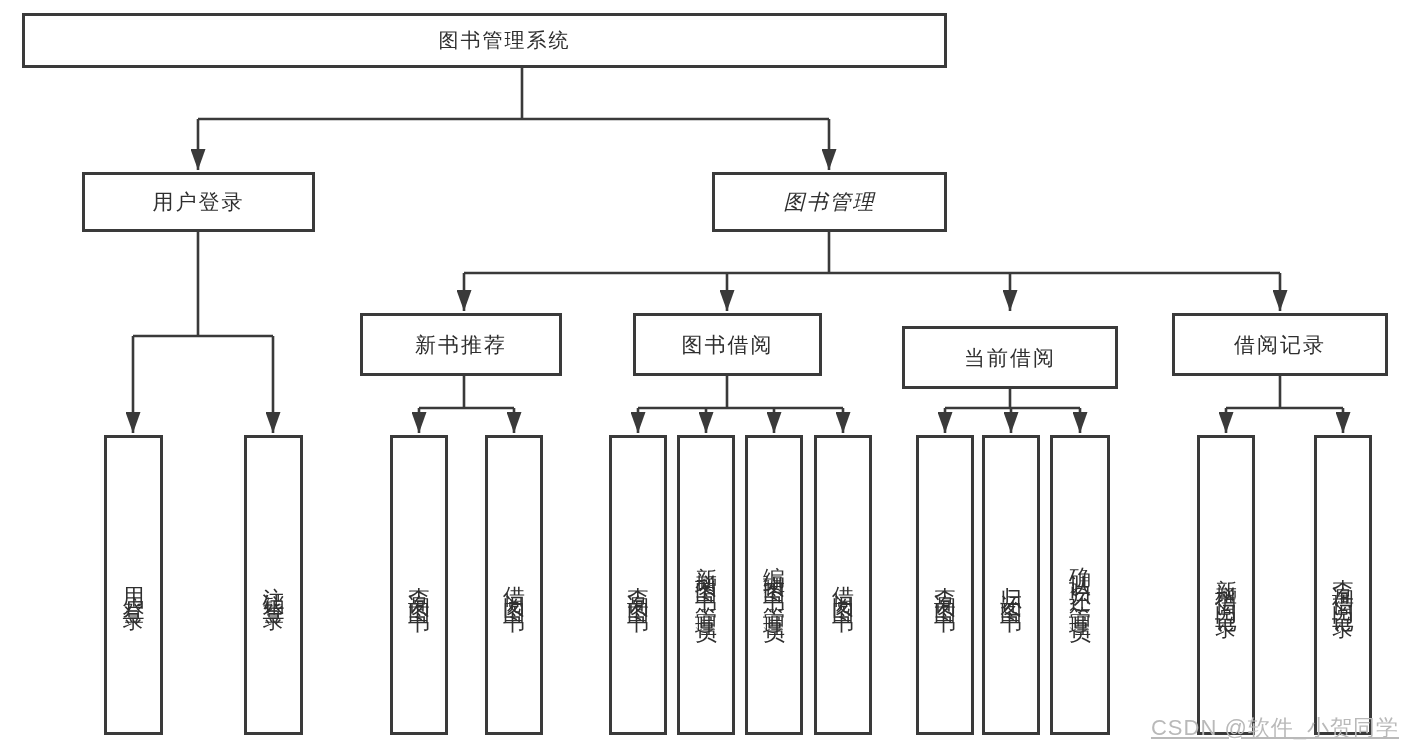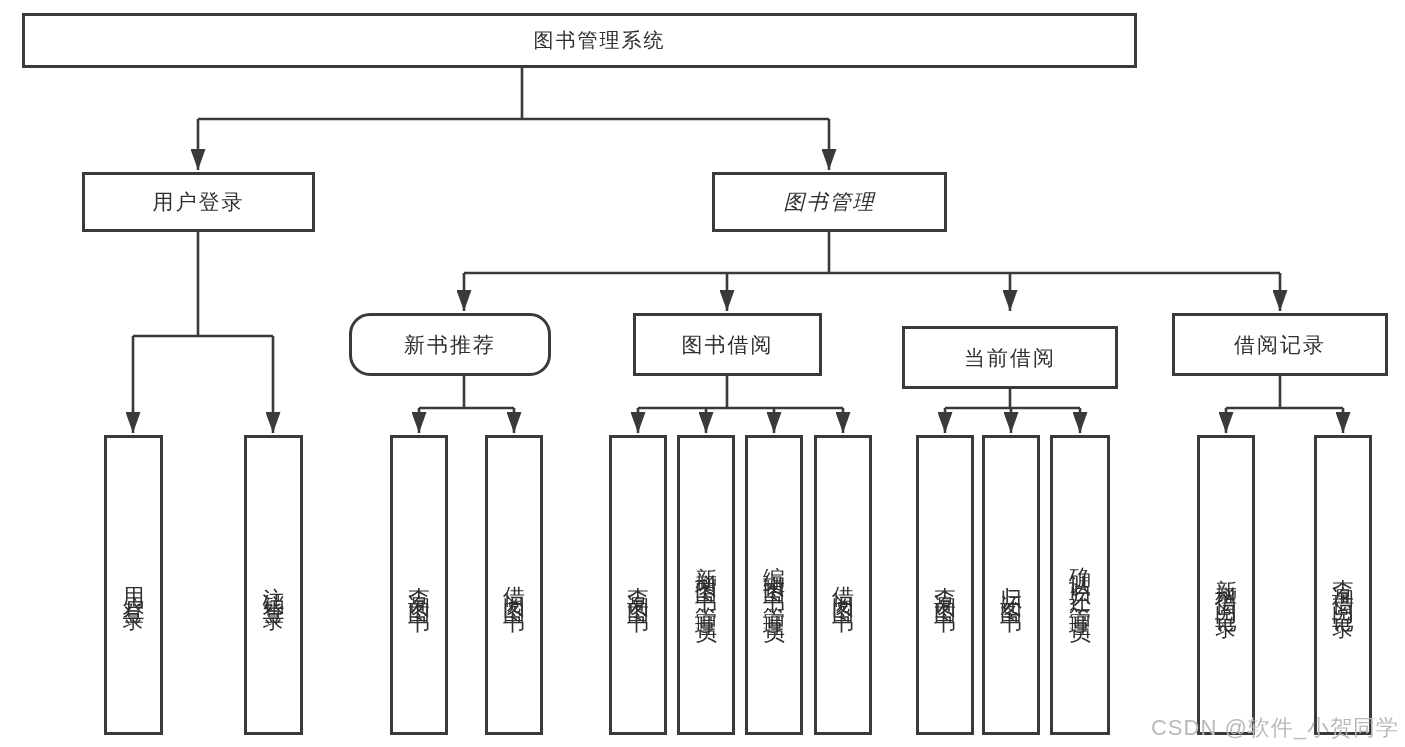--- a/index.html
+++ b/index.html
@@ -23,24 +23,24 @@
   .hlabel{font-size:21px;letter-spacing:2px;white-space:nowrap;}
   #n-root .hlabel{font-size:20px;}
   .vbox span{
     writing-mode:vertical-rl;
     text-orientation:mixed;
     font-size:22px;
     letter-spacing:8px;
     line-height:1;
   }
   
-  #n-root       {left:22px;  top:13px;  width:1115px;height:55px;padding-left:40px;}
+  #n-root       {left:22px;  top:13px;  width:925px;height:55px;padding-left:40px;}
   #n-user-login {left:82px;  top:172px; width:233px; height:60px;}
   #n-book-mgmt  {left:712px; top:172px; width:235px; height:60px;font-style:italic;}
-  #n-new-rec    {left:349px; top:313px; width:202px; height:63px;border-radius:21px;}
+  #n-new-rec    {left:360px; top:313px; width:202px; height:63px;}
   #n-borrowing  {left:633px; top:313px; width:189px; height:63px;text-align:center;}
   #n-current    {left:902px; top:326px; width:216px; height:63px;}
   #n-records    {left:1172px;top:313px; width:216px; height:63px;}
   
   .vbox{top:435px;height:300px;width:59px;}
   #l-login      {left:104px;}
   #l-logout     {left:244px;}
   #l-rec-query  {left:390px;width:58px;}
   #l-rec-borrow {left:485px;width:58px;}
   #l-bb-query   {left:609px;width:58px;}
@@ -53,20 +53,21 @@
   #l-br-add     {left:1197px;width:58px;}
   #l-br-query   {left:1314px;width:58px;}
   #watermark{
     position:absolute;
     right:6px;bottom:4px;
     z-index:5;
     color:#b9b9b9;
     font-size:22px;
     letter-spacing:1px;
     white-space:nowrap;
+    text-decoration:underline;
   }
 </style>
 </head>
 <body>
 
 <div id="canvas">
 
   <svg id="wires" width="1405" height="747" viewBox="0 0 1405 747">
     <defs>
       <marker id="arw" viewBox="0 0 21 15" refX="21" refY="7.5" markerUnits="userSpaceOnUse" markerWidth="21" markerHeight="15" orient="auto">

